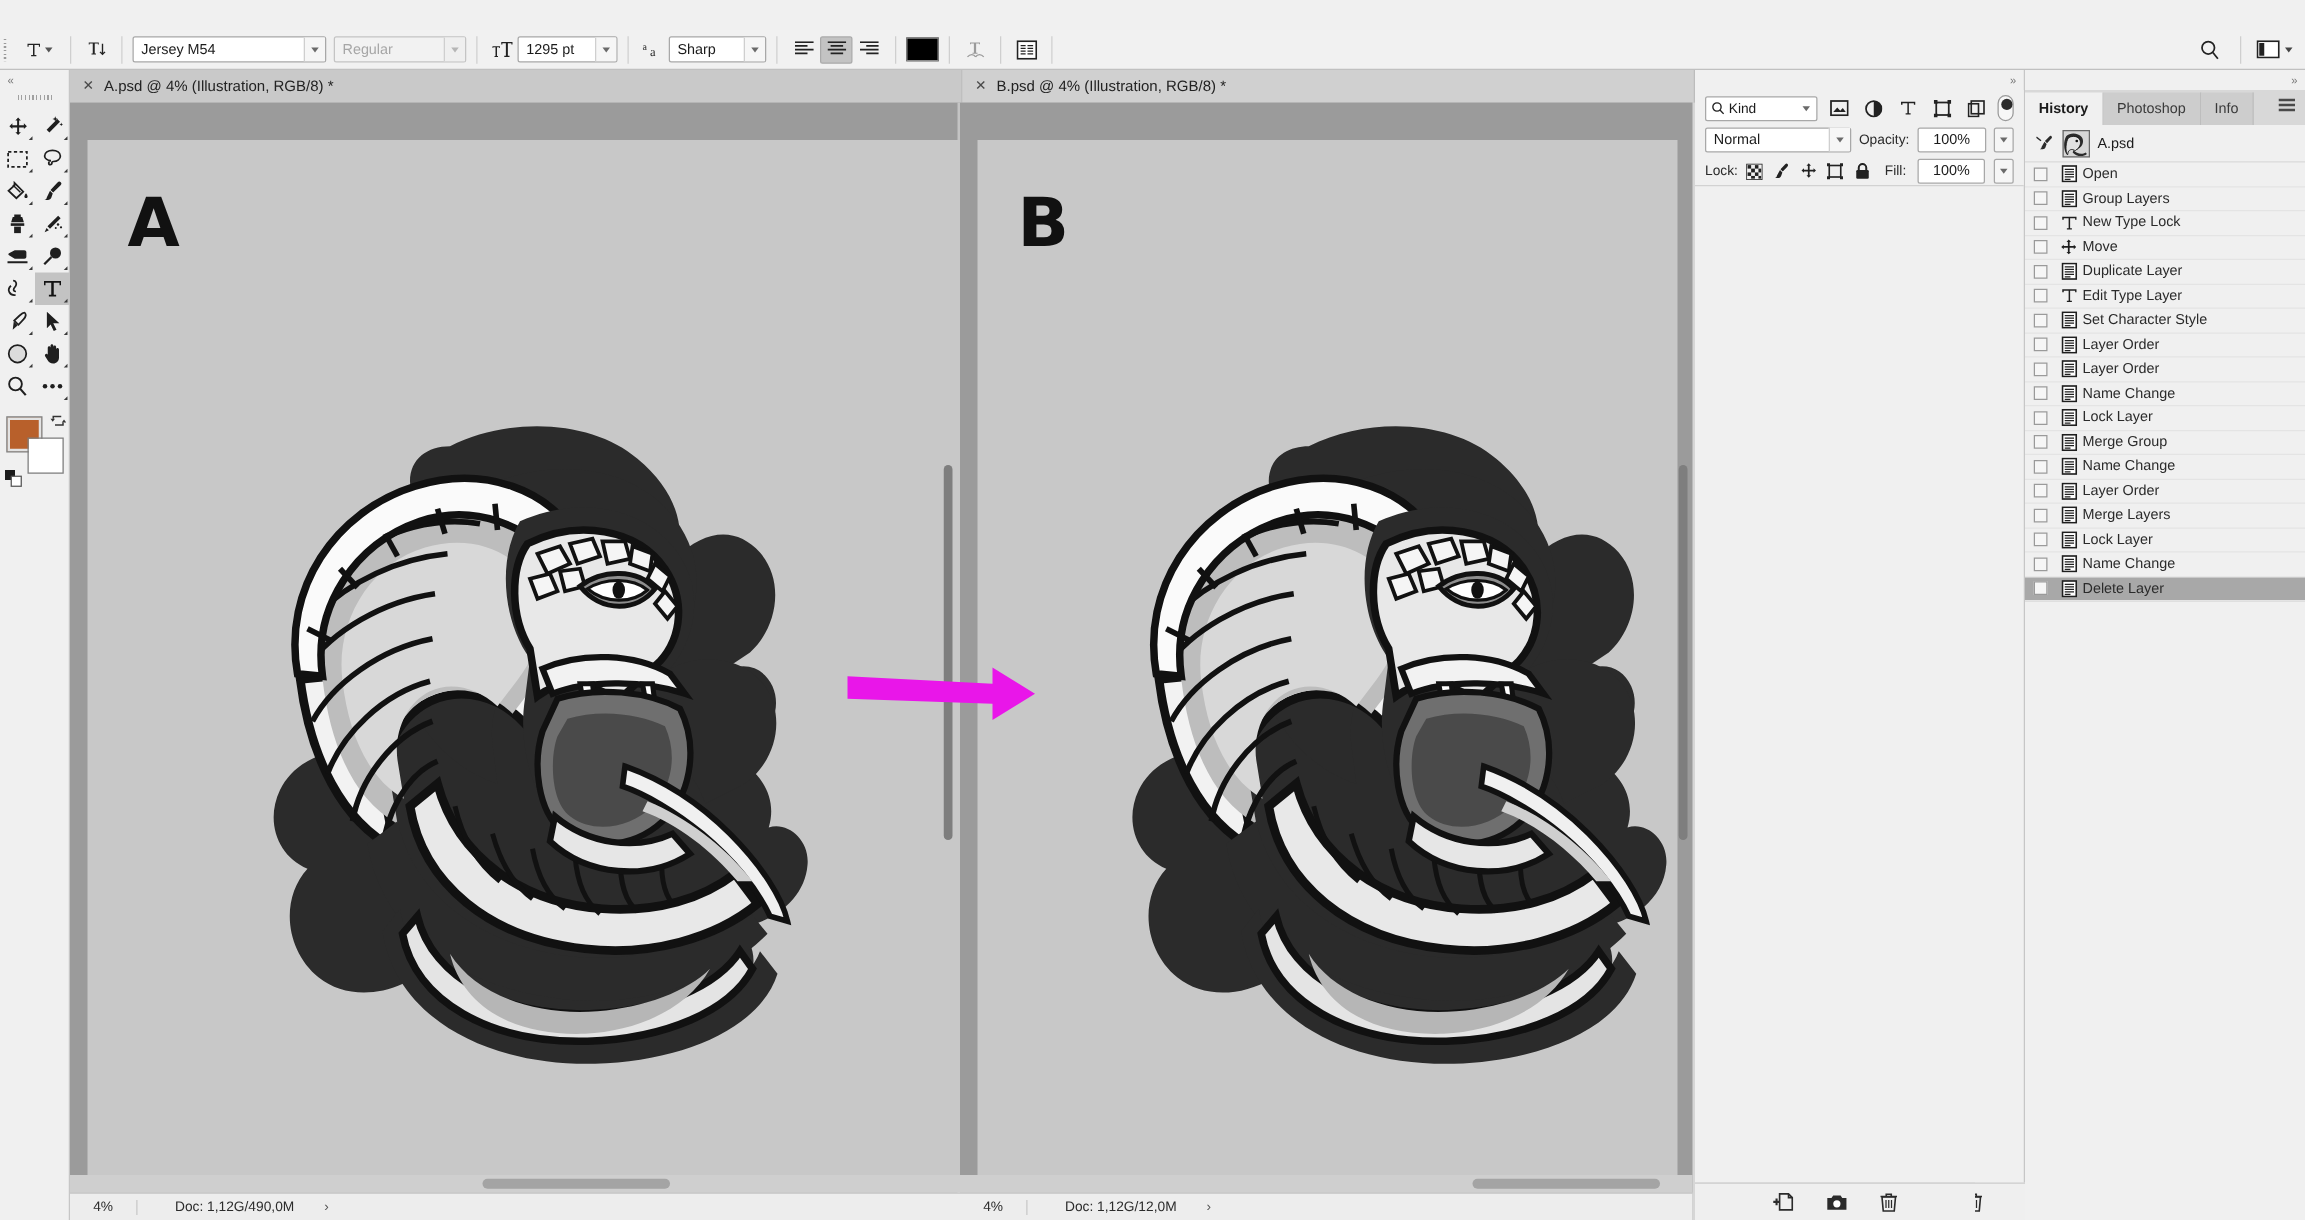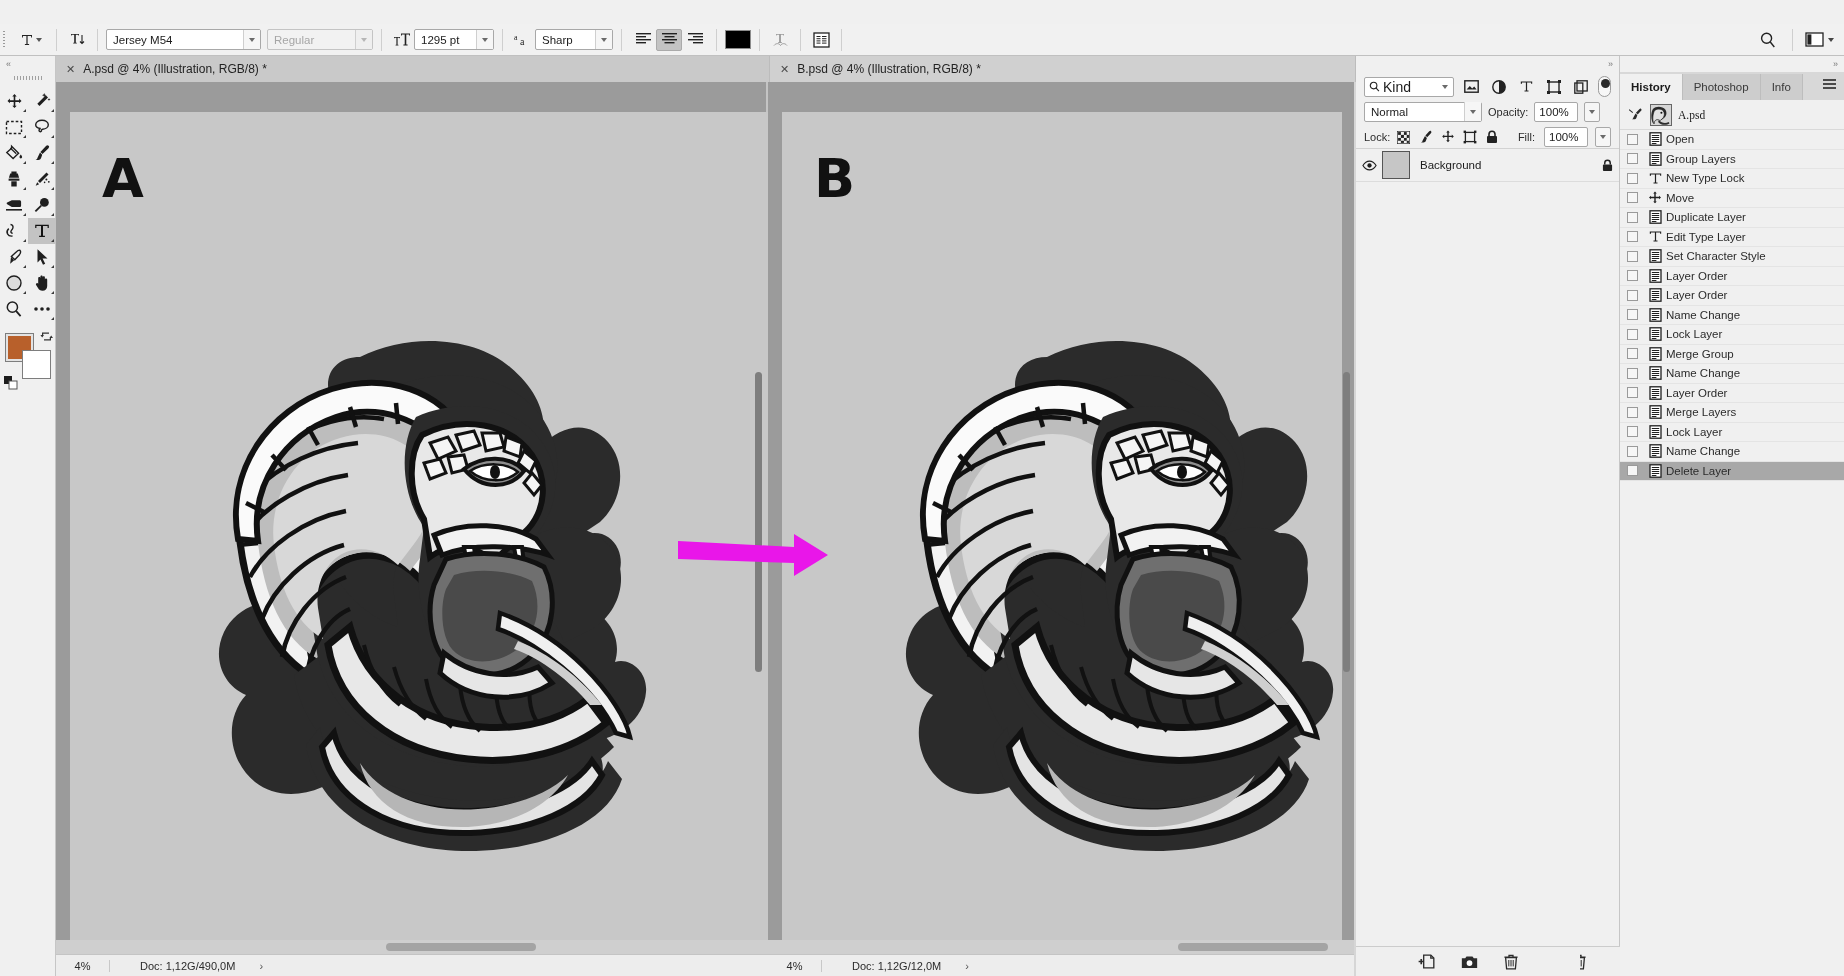--- a/index.html
+++ b/index.html
@@ -143,30 +143,30 @@
   .ptab.active { background:#f0f0f0; color:#1b1b1b; font-weight:bold; }
   .menuico { position:absolute; right:8px; top:7px; width:13px; height:11px; }
   .menuico i { display:block; height:1.5px; background:#4a4a4a; margin-bottom:2.5px; }
 
   .panelbody { background:#f0f0f0; }
 
   .row { display:flex; align-items:center; }
   .kindrow { height:26px; padding:3px 8px 0 8px; gap:6px; }
   .kindsel {
     width:92px; height:20px; background:#fff; border:1px solid #a8a8a8; border-radius:2px;
-    display:flex; align-items:center; font-size:14px; gap:3px; padding-left:4px; color:#1b1b1b;
+    display:flex; align-items:center; font-size:11px; gap:3px; padding-left:4px; color:#1b1b1b;
   }
   .filtico { width:22px; height:20px; display:flex; align-items:center; justify-content:center; color:#2b2b2b; }
   .toggle-pill { width:13px; height:21px; border:1px solid #9a9a9a; border-radius:7px; background:#f7f7f7; position:relative; }
   .toggle-pill::before { content:''; position:absolute; left:1.5px; top:1.5px; width:9px;height:9px;border-radius:50%;background:#2b2b2b; }
 
   .blendrow { height:25px; padding:2px 8px 0 8px; gap:6px; }
   .blendsel { width:118px; height:20px; }
   .lbl { font-size:11px; color:#2b2b2b; }
-  .numfield { width:44px; height:20px; }
+  .numfield { width:56px; height:20px;text-align:center; }
   .numfield .txt { padding:0 4px; }
 
   .lockrow { height:26px; padding:3px 8px 0 8px; gap:5px; font-size:11px; color:#2b2b2b;
     border-bottom:1px solid #d2d2d2; }
   .lockico { width:17px; height:18px; display:flex; align-items:center; justify-content:center; color:#232323; }
 
   .layerlist { }
   .layeritem { height:33px; display:flex; align-items:center; border-bottom:1px solid #dcdcdc; }
   .layeritem.selected { background:#a8a8a8; }
   .eye { width:26px; display:flex; align-items:center; justify-content:center; color:#1f1f1f; }
@@ -185,21 +185,21 @@
   .panelfooter {
     position:absolute; bottom:0; height:30px; background:#efefef; border-top:1px solid #cccccc;
     display:flex; align-items:center; justify-content:center; gap:14px;
   }
   .ficon { position:relative; color:#3a3a3a; display:flex; align-items:center; justify-content:center; }
   .ficon .corner { position:absolute; right:-3px; bottom:-1px; width:0;height:0;
     border-left:3px solid transparent; border-bottom:3px solid #3a3a3a; }
   .ficon.dim { color:#a6a6a6; }
 
   
-  .hsource { height:30px; display:flex; align-items:center; gap:6px; padding-left:8px; border-bottom:1px solid #d9d9d9;font-family:Liberation Serif, serif; }
+  .hsource { height:30px; display:flex; align-items:center; gap:6px; padding-left:8px; border-bottom:1px solid #d9d9d9; }
   .hthumb { width:22px; height:22px; border:1px solid #666; background:#d6d6d6; display:flex; align-items:center; justify-content:center; overflow:hidden; }
   .hname { font-size:11.5px; color:#1b1b1b; }
   .hitem { height:19.5px; display:flex; align-items:center; border-bottom:1px solid #e4e4e4; }
   .hitem.current { background:#a8a8a8; }
   .hcheck { width:24px; display:flex; align-items:center; justify-content:center; }
   .hcheck b { display:block; width:11px; height:11px; border:1px solid #9a9a9a; background:#f6f6f6; }
   .hico { width:22px; display:flex; align-items:center; justify-content:center; color:#1f1f1f; }
   .hlabel { font-size:11.5px; color:#2b2b2b; }
 </style>
 </head>
@@ -833,36 +833,20 @@
           <div class="field numfield" style="margin-left:4px">
             <div class="txt" style="flex:1">100%</div>
           </div>
           <div style="width:16px;height:20px;display:flex;align-items:center;justify-content:center;border:1px solid #a8a8a8;background:#f6f6f6;border-radius:2px;margin-left:2px">
               <span class="caret"></span>
             </div>
         </div>
 
         <div class="layerlist">
 
-          <div class="layeritem">
-            <div class="eye">
-              <svg width="15" height="11" viewBox="0 0 16 11">
-                  <path d="M8 .8C3.8.8 1 5.5 1 5.5S3.8 10.2 8 10.2s7-4.7 7-4.7S12.2.8 8 .8z" fill="none" stroke="#1f1f1f" stroke-width="1.2"></path>
-                  <circle cx="8" cy="5.5" r="2.3" fill="#1f1f1f"></circle>
-                </svg>
-            </div>
-            <div class="thumb gray"></div>
-            <div class="layername">Background</div>
-            <div class="locksmall">
-              <svg width="11" height="13" viewBox="0 0 12 14">
-                  <path d="M3 6V4.2a3 3 0 016 0V6" fill="none" stroke="#222" stroke-width="1.6"></path>
-                  <rect x="1" y="6" width="10" height="7" rx="1" fill="#222"></rect>
-                </svg>
-            </div>
-          </div>
         </div>
       </div>
 
       <div class="panelfooter" style="left:0;width:264px">
         <div class="ficon dim">
           <svg width="16" height="11" viewBox="0 0 18 11">
               <path d="M6.6 5.5H11.4" stroke="#a6a6a6" stroke-width="1.4"></path>
               <path d="M7.2 1.8H4.4a3.7 3.7 0 000 7.4h2.8M10.8 1.8h2.8a3.7 3.7 0 010 7.4h-2.8" fill="none" stroke="#a6a6a6" stroke-width="1.4"></path>
             </svg>
         </div>

